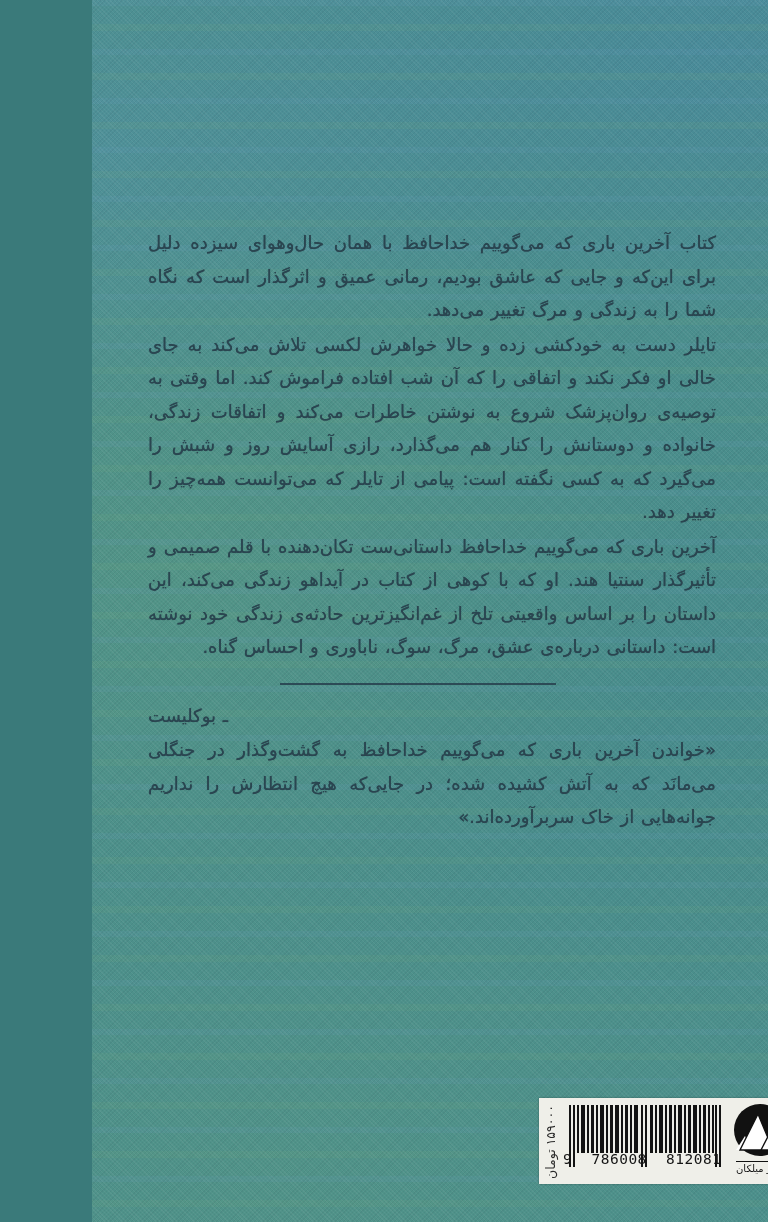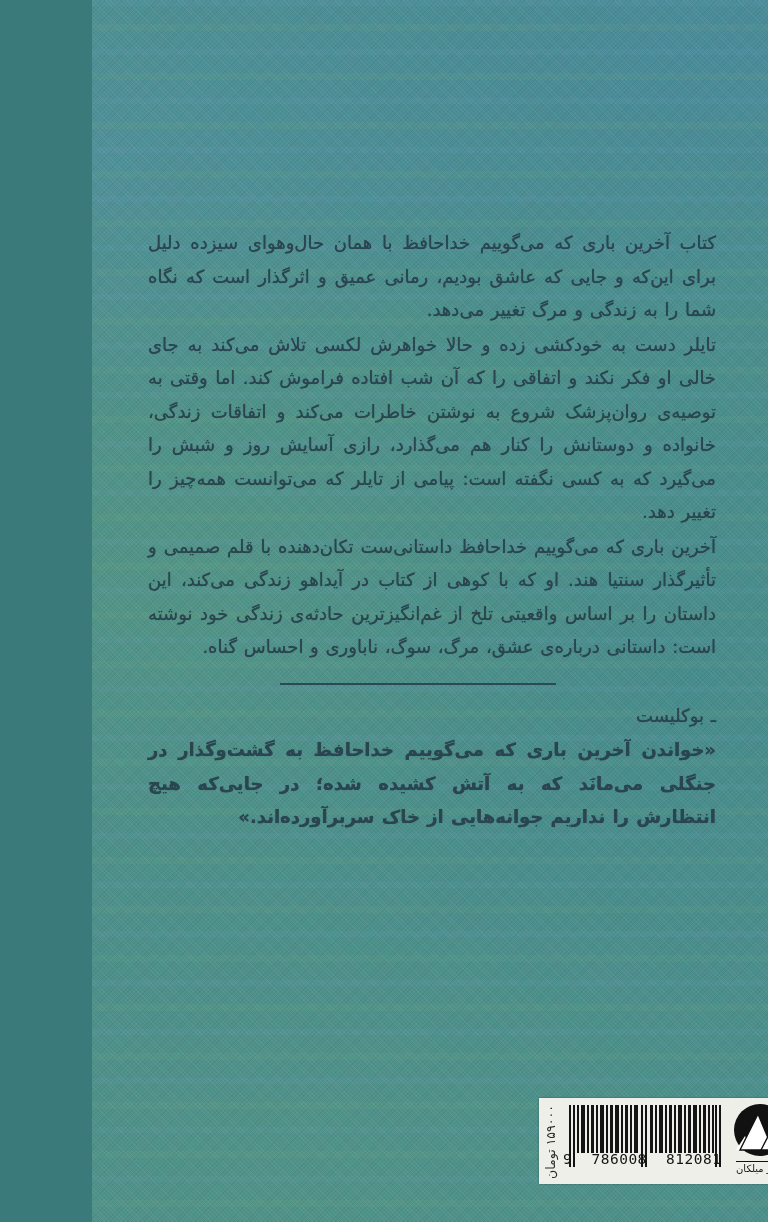--- a/index.html
+++ b/index.html
@@ -47,22 +47,22 @@
   .text-block p { margin: 0; }
   .text-block p + p { margin-top: 1px; }
 
   .divider {
     width: 276px; height: 2px;
     background: #2c4a56;
     margin: 19px auto 14px;
     transform: translateX(-14px); 
   }
 
-  .source { text-align: right; margin-top: 1px; }
-  .quote-2 { margin-top: 13px; font-weight: bold; }
+  .source { text-align: left; margin-top: 1px; }
+  .quote-2 { margin-top: 13px; }
 
   
   .label {
     position: absolute;
     left: 447px; top: 1098px;
     width: 258px; height: 86px;
     background: #efefe9;
     box-shadow: 0 0 2px rgba(0,0,0,0.35);
     direction: ltr;
   }

